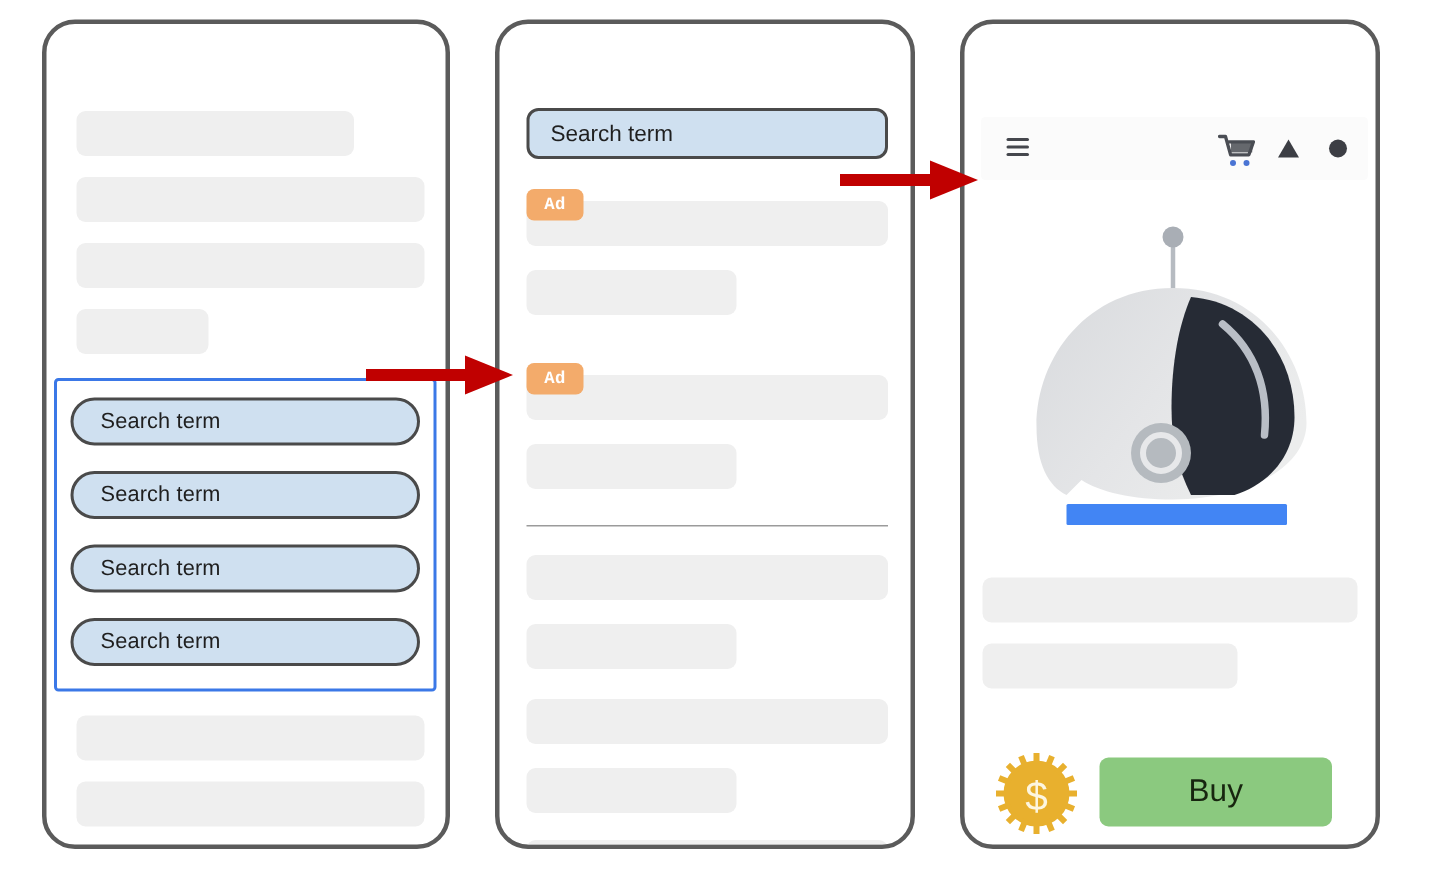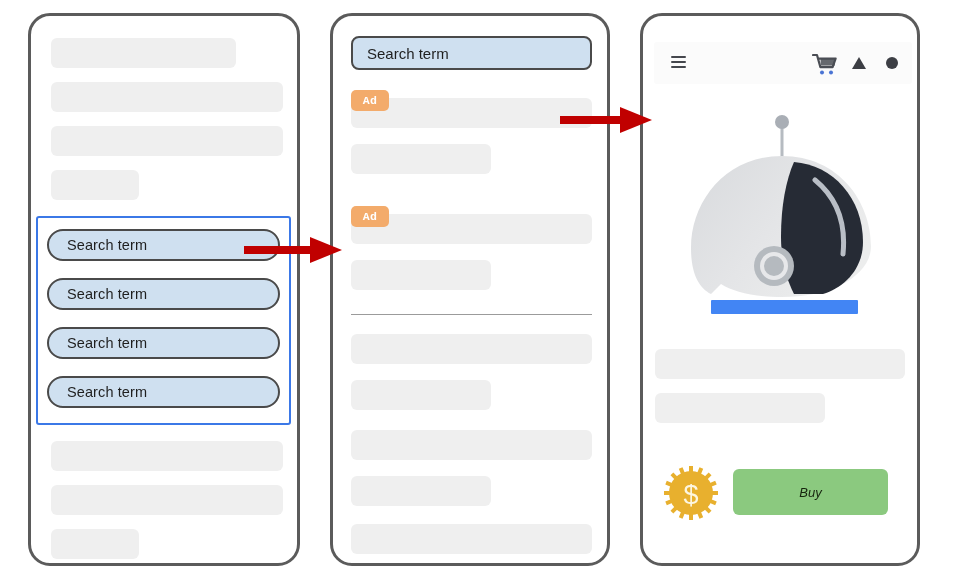--- a/index.html
+++ b/index.html
@@ -29,20 +29,21 @@
     overflow: hidden;
   }
   #phone-1 { left: 28px;  top: 13px; width: 272px; height: 553px; }
   #phone-2 { left: 330px; top: 13px; width: 280px; height: 553px; }
   #phone-3 { left: 640px; top: 13px; width: 280px; height: 553px; }
 
   .screen {
     position: absolute;
     inset: 0;
     overflow: hidden;
+    margin-top: 36px;
   }
 
   
   .bar {
     position: absolute;
     background: #efefef;
     border-radius: 6px;
     height: 28px;
   }
 
@@ -170,22 +171,21 @@
     position: absolute;
   }
   .buy-btn {
     position: absolute;
     background: #8bc97f;
     border-radius: 6px;
     display: flex;
     align-items: center;
     justify-content: center;
     color: #17250f;
-    font-size: 13px;
-    font-style: italic;
+    font-size: 21px;
   }
 
   
   .arrow { position: absolute; }
 </style>
 </head>
 <body>
 
 <div id="canvas">
 

